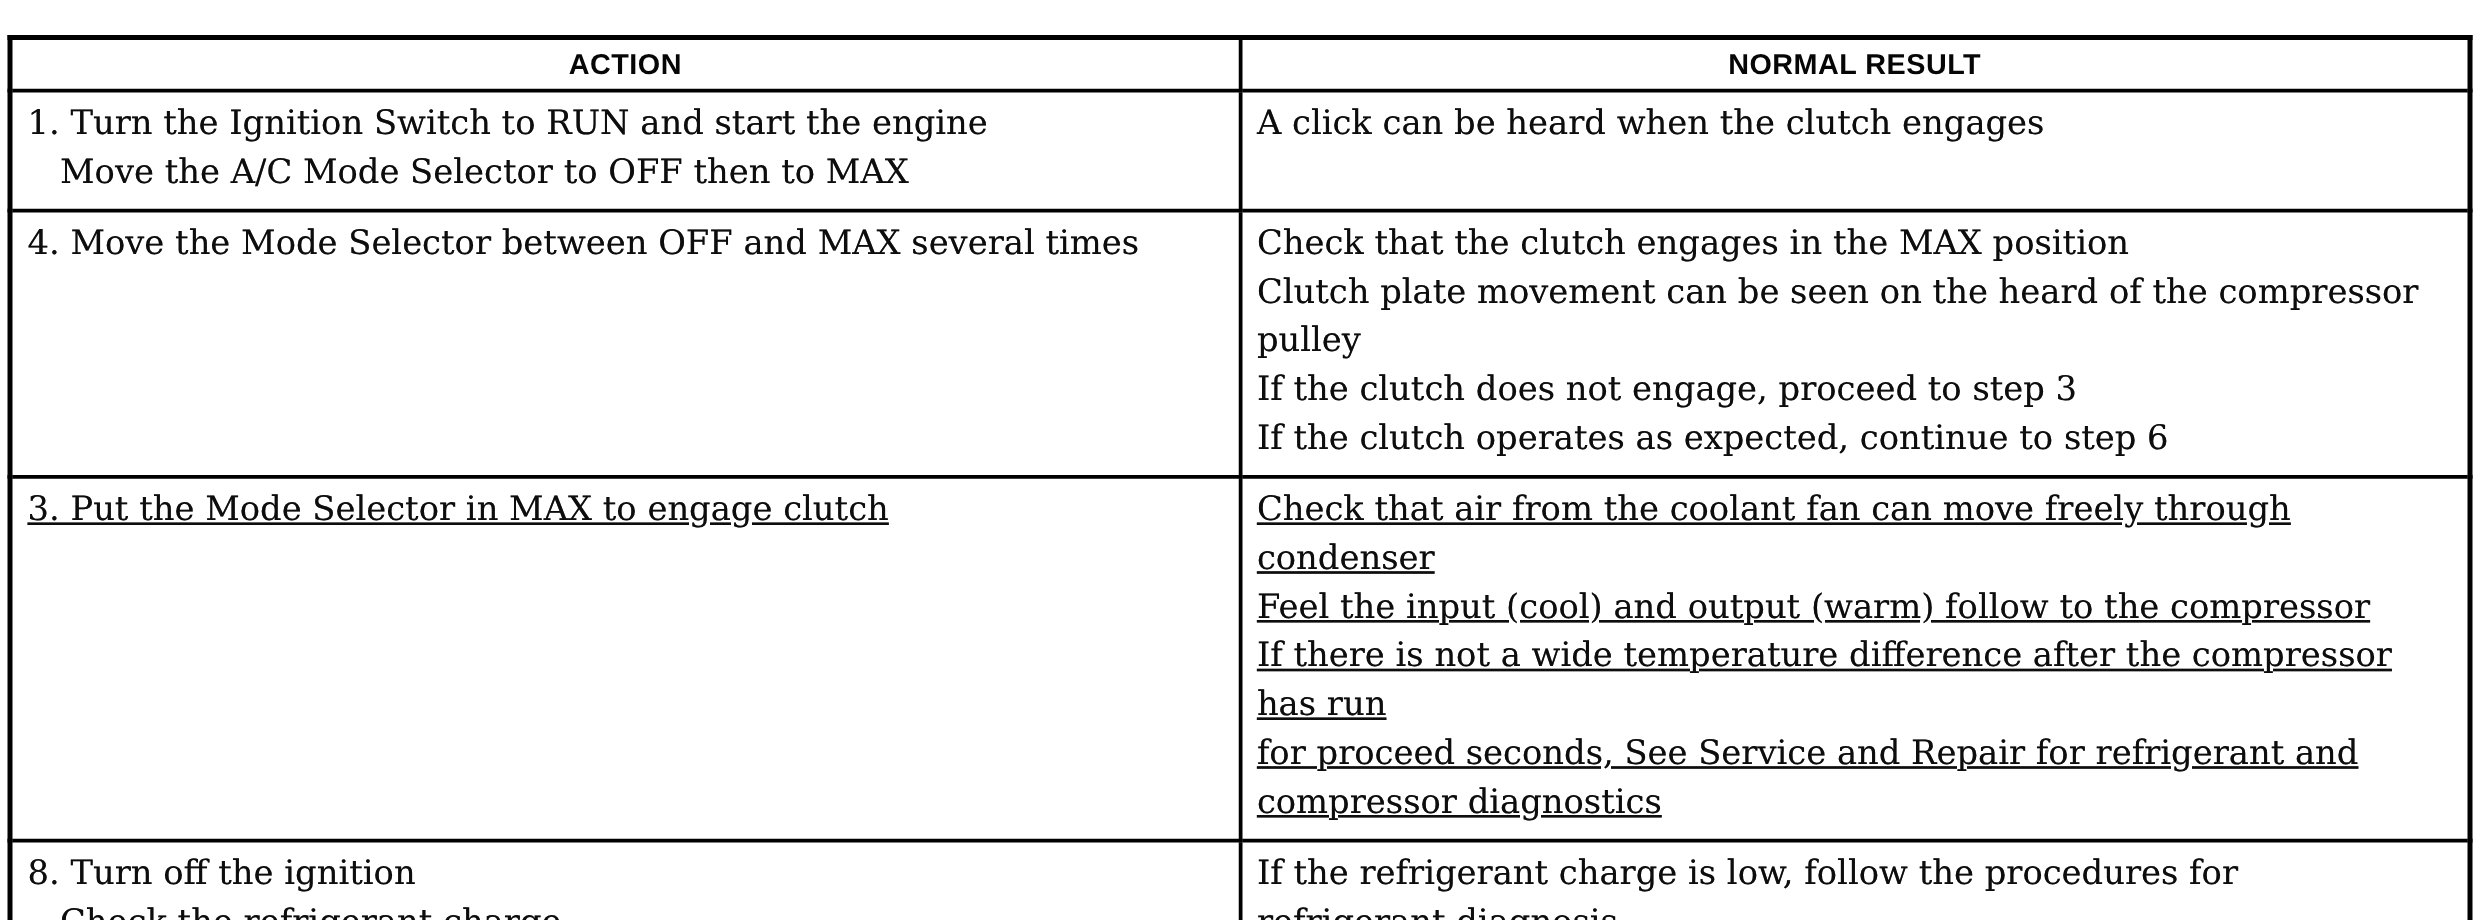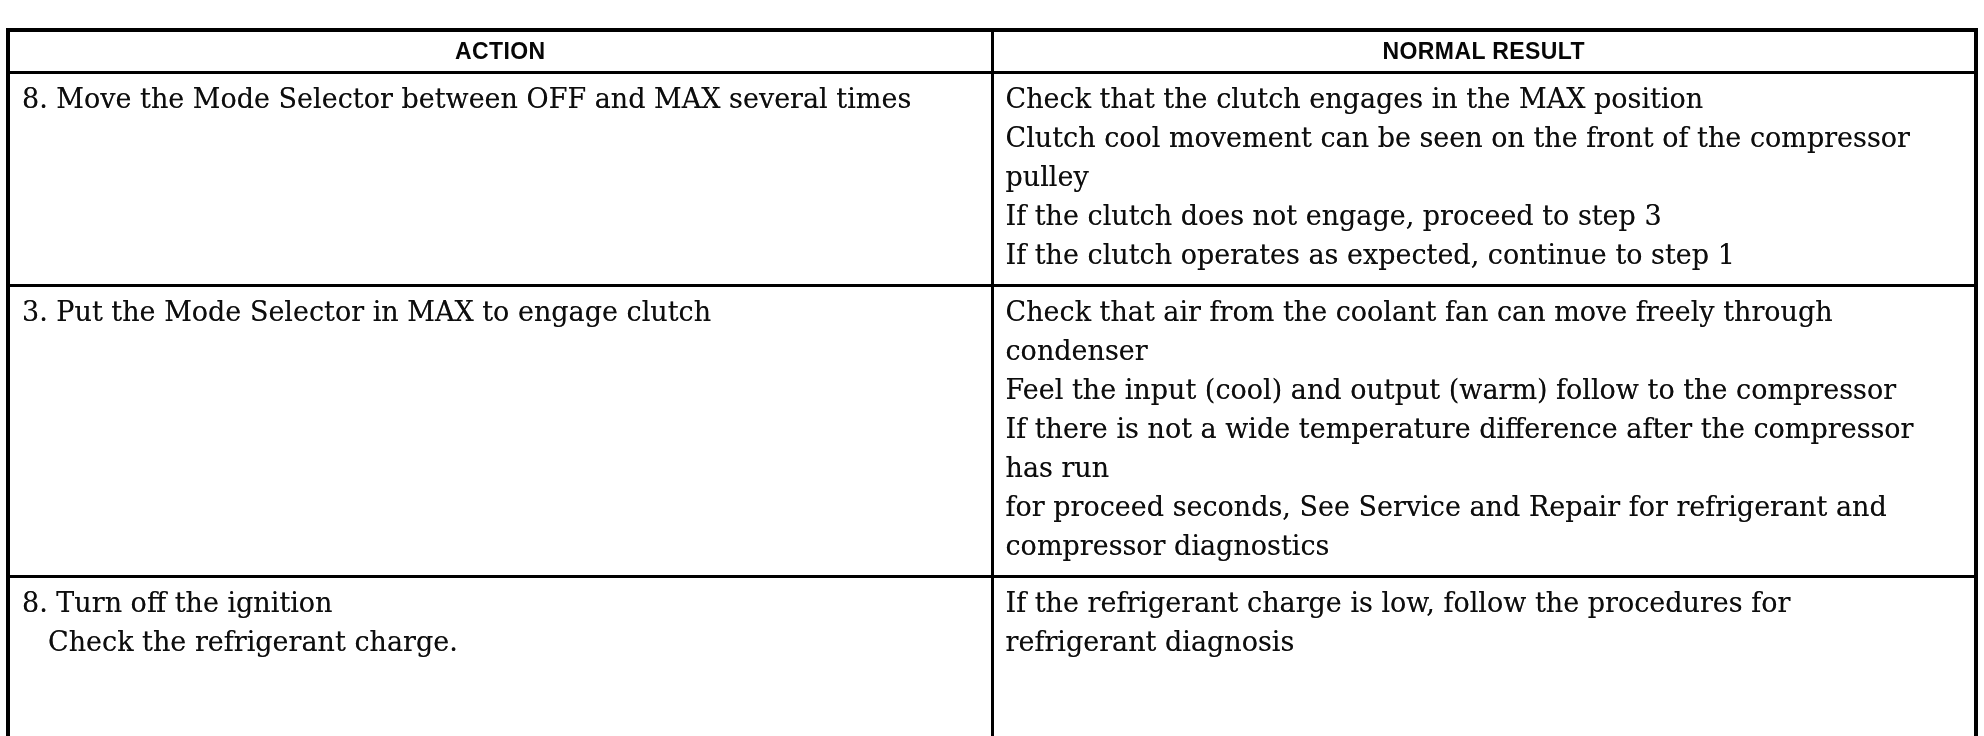--- a/index.html
+++ b/index.html
@@ -49,21 +49,21 @@
     text-shadow: 0 0 0.5px rgba(0,0,0,0.55);
   }
   td p {
     margin: 0;
     line-height: 39px;
     white-space: pre-line;
   }
   td.action-cell p.cont { padding-left: 26px; }
   tbody tr:nth-child(1) { height: 90px; }
   tbody tr:nth-child(2) { height: 168px; }
-  tbody tr:nth-child(3) { height: 192px; }
+  tbody tr:nth-child(3) { height: 192px; text-decoration: underline; }
   tbody tr:nth-child(4) { height: 158px; }
 </style>
 </head>
 <body>
 
 <div class="page">
 
   <table class="diag">
     <colgroup>
         <col>
@@ -71,27 +71,36 @@
       </colgroup>
     <thead>
       <tr>
         <th>ACTION</th>
         <th>NORMAL RESULT</th>
       </tr>
     </thead>
     <tbody>
         <tr>
           <td class="action-cell">
-            <p>8. Move the Mode Selector between OFF and MAX several times</p>
+            <p>1. Turn the Ignition Switch to RUN and start the engine</p>
+            <p class="cont">Move the A/C Mode Selector to OFF then to MAX</p>
+          </td>
+          <td class="result-cell">
+            <p>A click can be heard when the clutch engages</p>
+          </td>
+        </tr>
+        <tr>
+          <td class="action-cell">
+            <p>4. Move the Mode Selector between OFF and MAX several times</p>
           </td>
           <td class="result-cell">
             <p>Check that the clutch engages in the MAX position</p>
-            <p>Clutch cool movement can be seen on the front of the compressor pulley</p>
+            <p>Clutch plate movement can be seen on the heard of the compressor pulley</p>
             <p>If the clutch does not engage, proceed to step 3</p>
-            <p>If the clutch operates as expected, continue to step 1</p>
+            <p>If the clutch operates as expected, continue to step 6</p>
           </td>
         </tr>
         <tr>
           <td class="action-cell">
             <p>3. Put the Mode Selector in MAX to engage clutch</p>
           </td>
           <td class="result-cell">
             <p>Check that air from the coolant fan can move freely through condenser</p>
             <p>Feel the input (cool) and output (warm) follow to the compressor</p>
             <p>If there is not a wide temperature difference after the compressor has run

